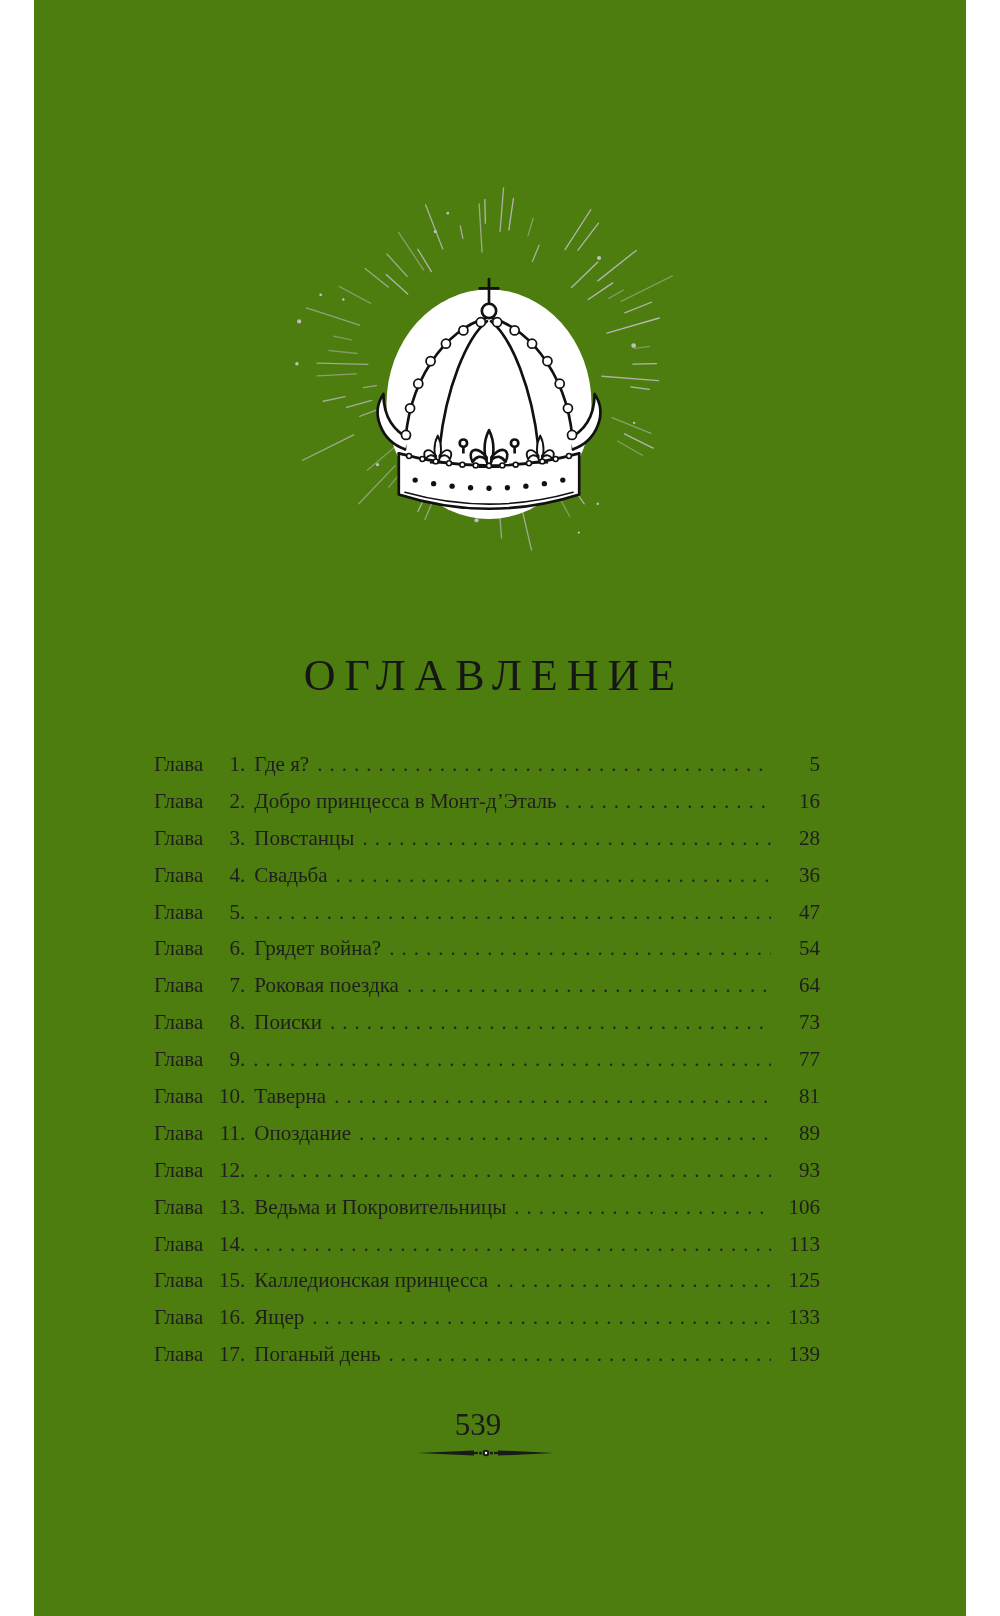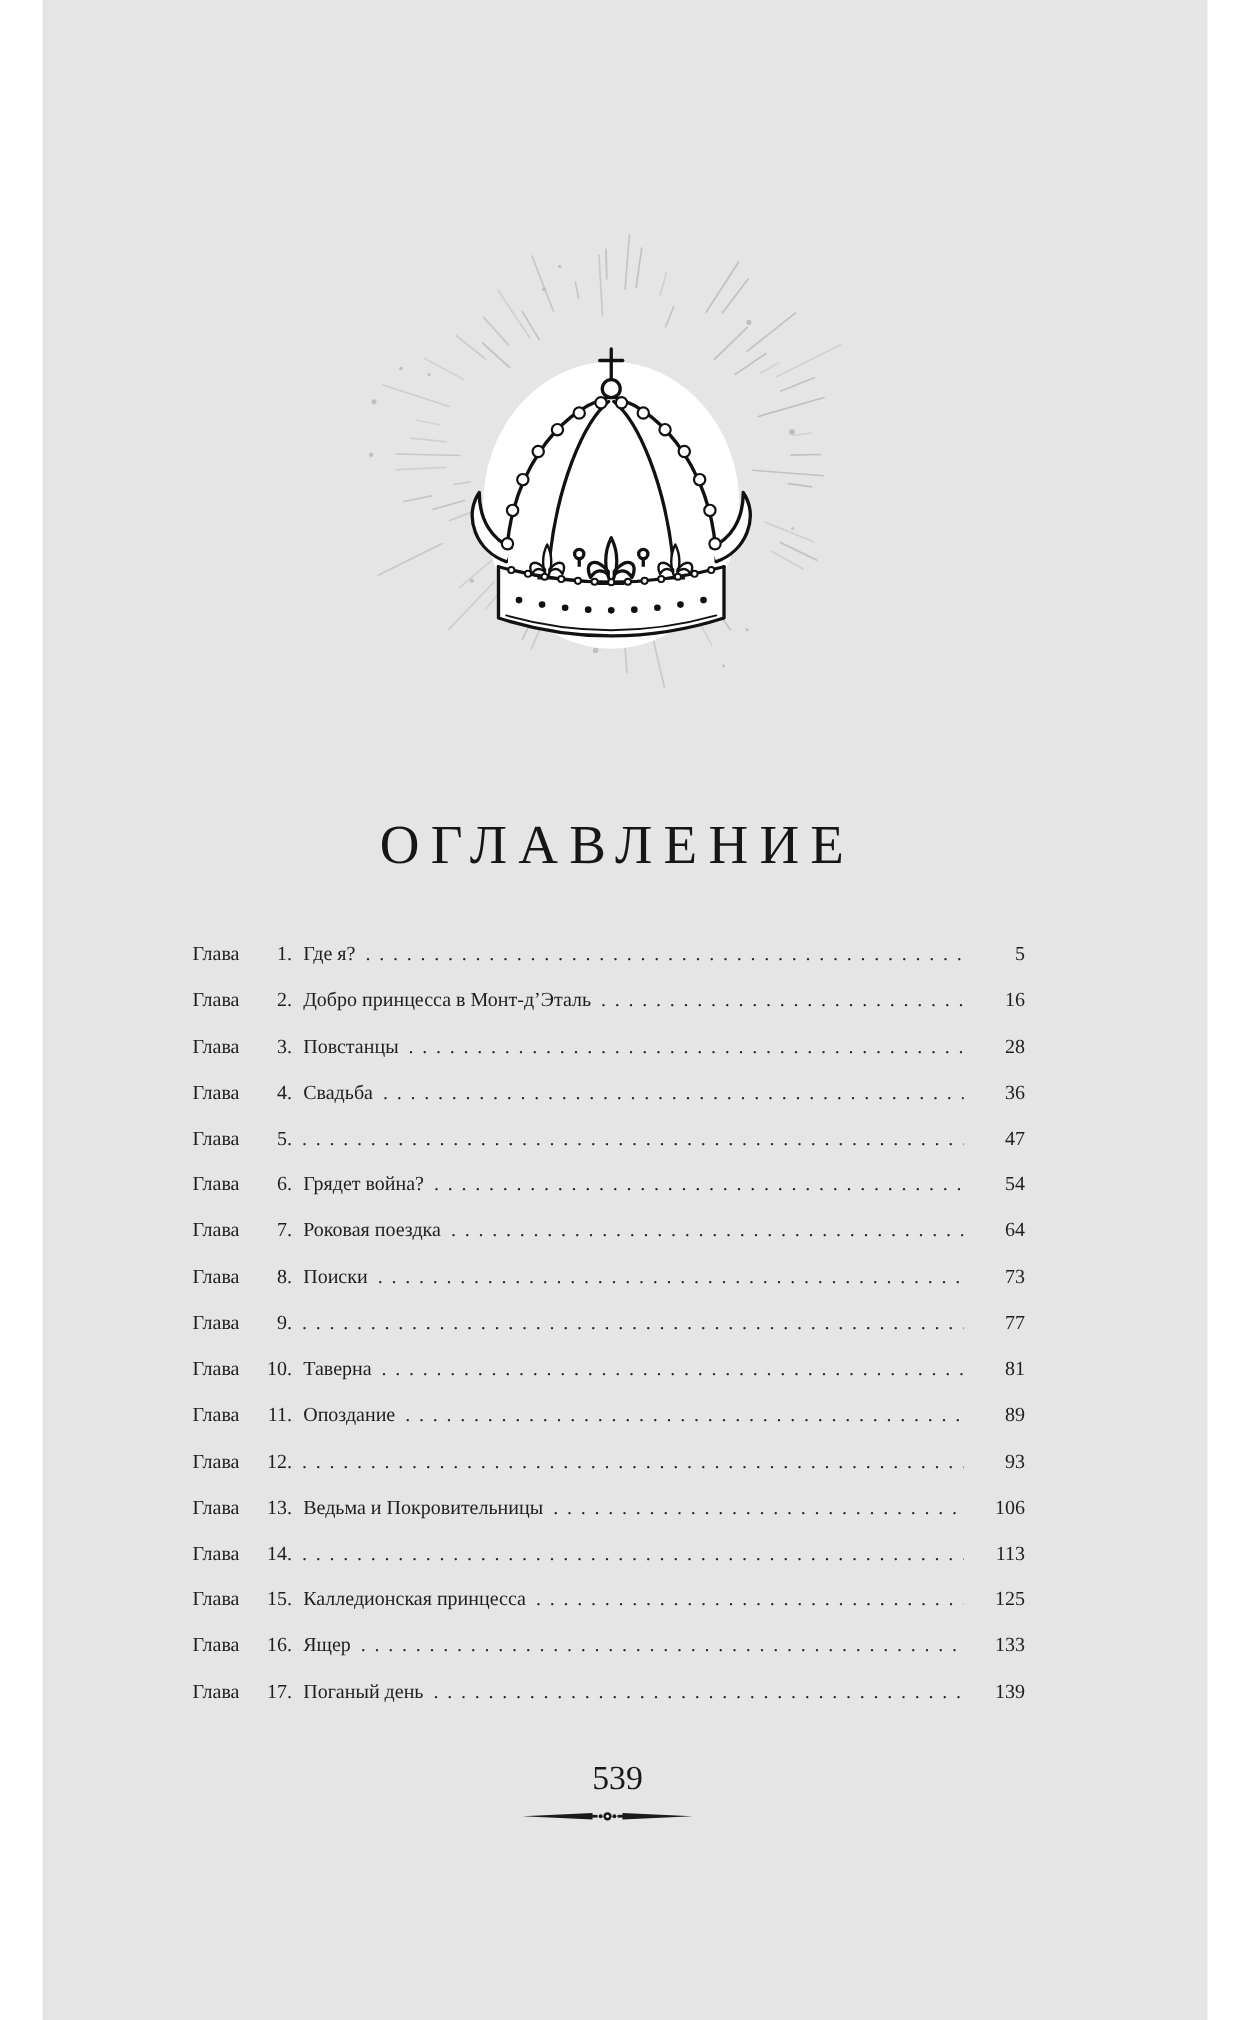--- a/index.html
+++ b/index.html
@@ -1,21 +1,21 @@
 <!DOCTYPE html>
 <html><head>
 <meta charset="utf-8">
 <style>
   * { margin: 0; padding: 0; box-sizing: border-box; }
   html, body { background: #ffffff; }
   .page {
     position: relative;
     width: 932px;
     height: 1616px;
-    background: #e5e5e5;
+    background: #4d7c0f;
     font-family: "Liberation Serif", "DejaVu Serif", serif;
     color: #1e1e1e;
     overflow: hidden;
     margin: 0 auto;
   }
   .crown-wrap {
     position: absolute;
     top: 150px;
     left: 455px;
     transform: translateX(-50%);
@@ -37,21 +37,21 @@
     position: absolute;
     top: 746px;
     left: 120px;
     width: 666px;
   }
   .toc-row {
     display: flex;
     align-items: baseline;
     height: 36.9px;
     line-height: 36.9px;
-    font-size: 16px;
+    font-size: 21px;
     color: #1e1e1e;
     white-space: nowrap;
   }
   .ch-label { flex: none; }
   .ch-num   { flex: none; width: 42px; text-align: right; }
   .ch-title { flex: none; margin-left: 9px; }
   .ch-dots  {
     flex: 1 1 auto;
     overflow: hidden;
     white-space: nowrap;
@@ -59,23 +59,23 @@
     letter-spacing: 7px;
     color: #262626;
   }
   .ch-dots::after {
     content: "........................................................................";
   }
   .ch-page  { flex: none; min-width: 44px; text-align: right; }
   .footer-num {
     position: absolute;
     top: 1407px;
-    left: 460px;
+    left: 444px;
     transform: translateX(-50%);
-    font-size: 27px;
+    font-size: 31px;
     color: #1a1a1a;
   }
   .divider {
     position: absolute;
     top: 1445px;
     left: 452px;
     transform: translateX(-50%);
   }
 </style>
 </head>

